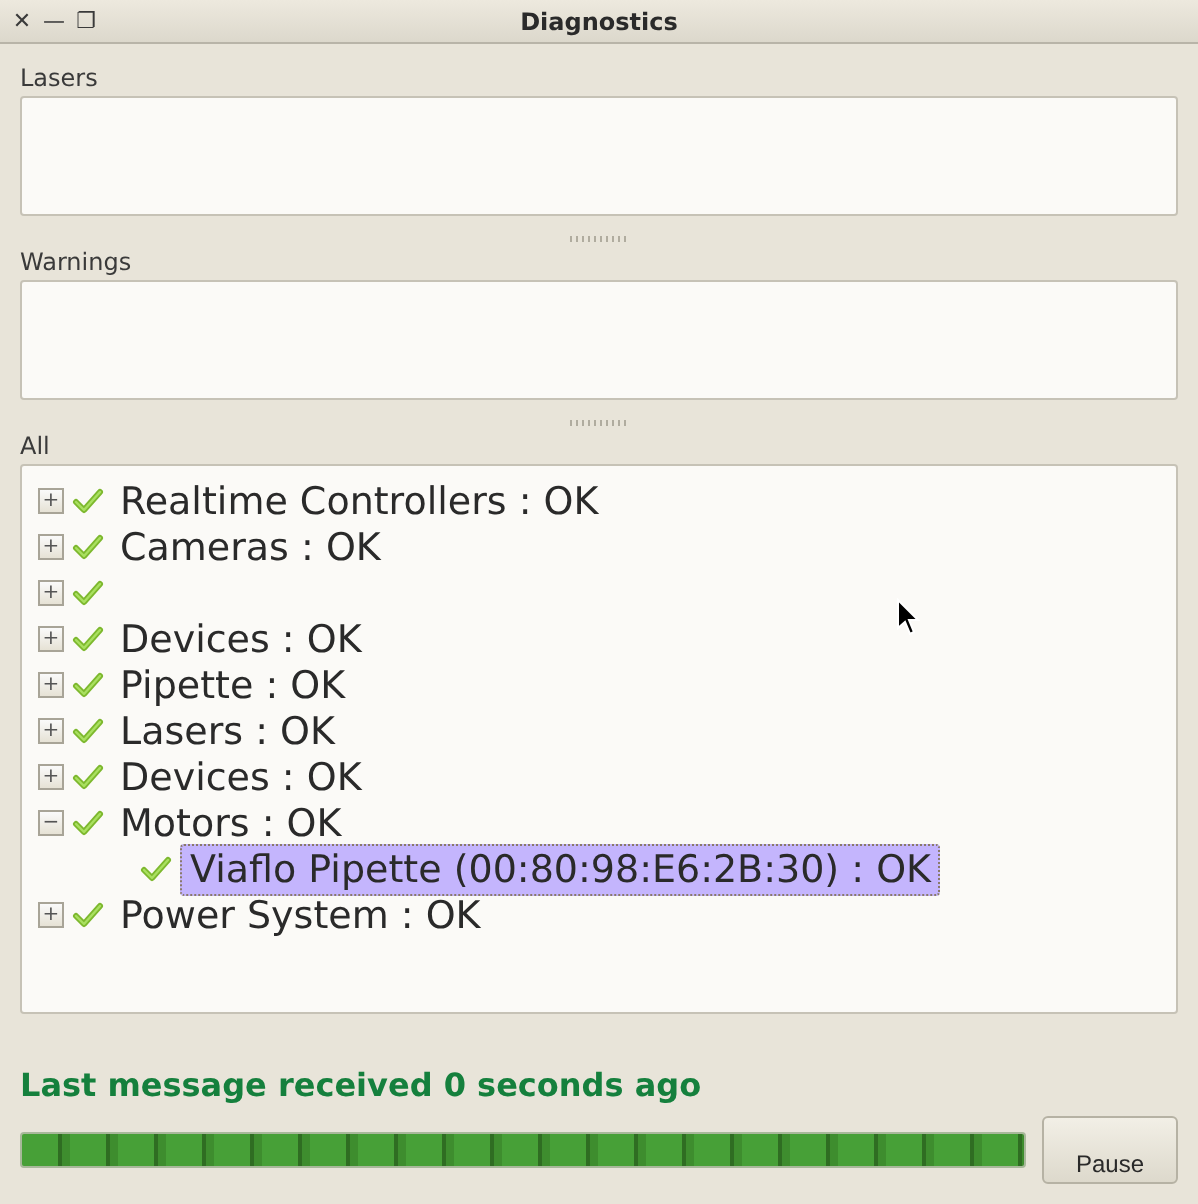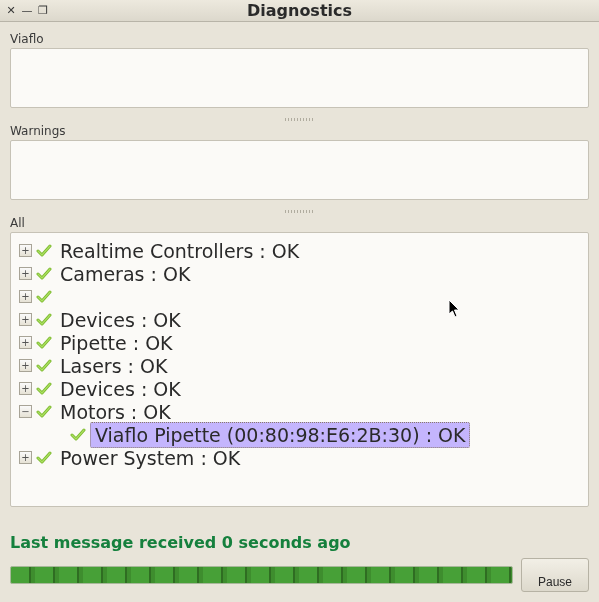--- a/index.html
+++ b/index.html
@@ -34,21 +34,21 @@
     line-height: 14px;
     text-align: center;
     color: #3a3a3a;
     cursor: pointer;
   }
   .title {
     position: absolute;
     left: 0; right: 0;
     text-align: center;
     font-weight: bold;
-    font-size: 16px;
+    font-size: 12px;
     pointer-events: none;
     color: #2a2a2a;
   }
   .window-body {
     padding: 8px 10px 10px 10px;
     height: calc(602px - 22px);
     display: flex;
     flex-direction: column;
   }
   .section-label {
@@ -171,21 +171,21 @@
   <div class="titlebar-controls">
     <div class="tb-btn">✕</div>
     <div class="tb-btn">—</div>
     <div class="tb-btn">❐</div>
   </div>
   <div class="title">Diagnostics</div>
 </div>
 
 <div class="window-body">
 
-  <div class="section-label">Viaflo</div>
+  <div class="section-label">Lasers</div>
   <div id="errors-panel" class="panel"></div>
 
   <div class="sash"></div>
 
   <div class="section-label">Warnings</div>
   <div id="warnings-panel" class="panel"></div>
 
   <div class="sash"></div>
 
   <div class="section-label">All</div>

